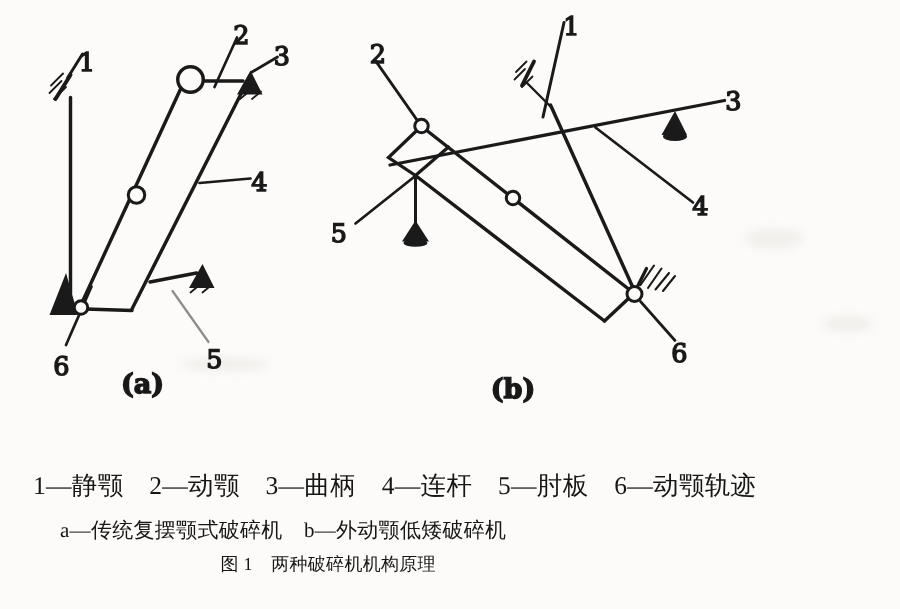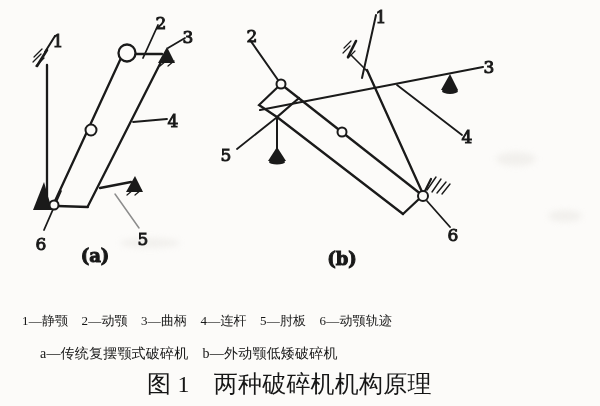--- a/index.html
+++ b/index.html
@@ -17,23 +17,23 @@
     fill:#181818;
   }
   .num-label{font-size:17px;}
   .sub-label{font-size:18px;font-weight:bold;}
   .caption{
     position:absolute;
     white-space:pre;
     color:#161616;
     letter-spacing:0.2px;
   }
-  .caption-legend{left:22px;top:312px;font-size:13px;}
+  .caption-legend{left:22px;top:312px;font-size:17px;}
   .caption-sub{left:40px;top:345px;font-size:14px;}
-  .caption-title{left:147px;top:368px;font-size:24px;}
+  .caption-title{left:147px;top:368px;font-size:12px;}
   .smudge{position:absolute;background:#e9e7e3;border-radius:50%;filter:blur(3px);opacity:.55;}
 </style>
 </head>
 <body>
 
 <div class="stage">
 
   <div class="smudge" style="left:496px;top:152px;width:40px;height:14px;"></div>
   <div class="smudge" style="left:548px;top:210px;width:34px;height:12px;"></div>
   <div class="smudge" style="left:120px;top:238px;width:60px;height:10px;"></div>

